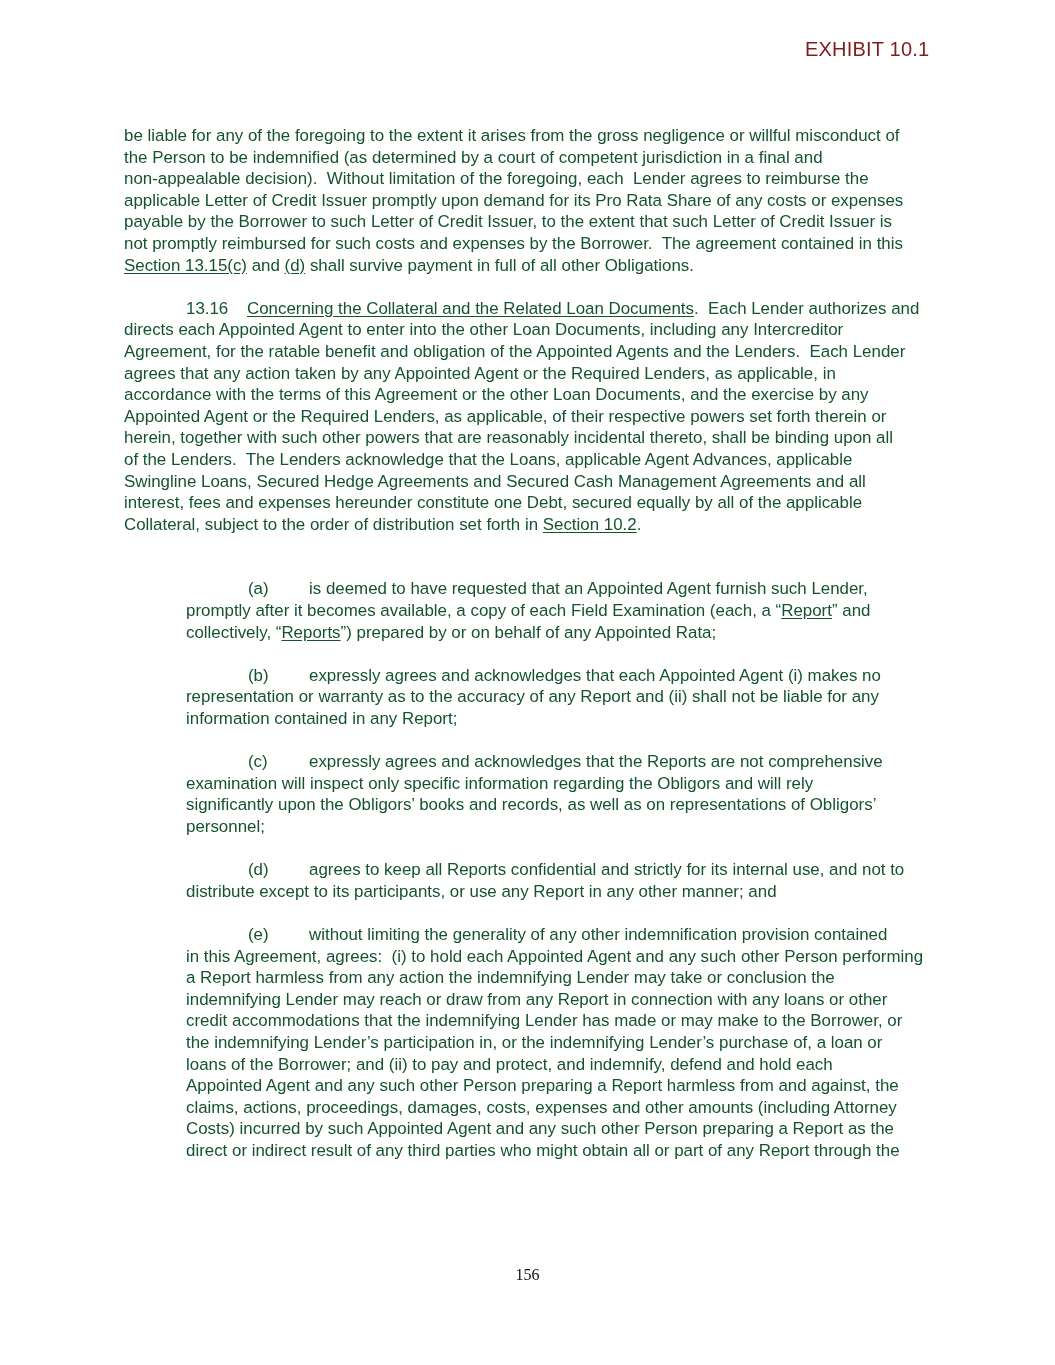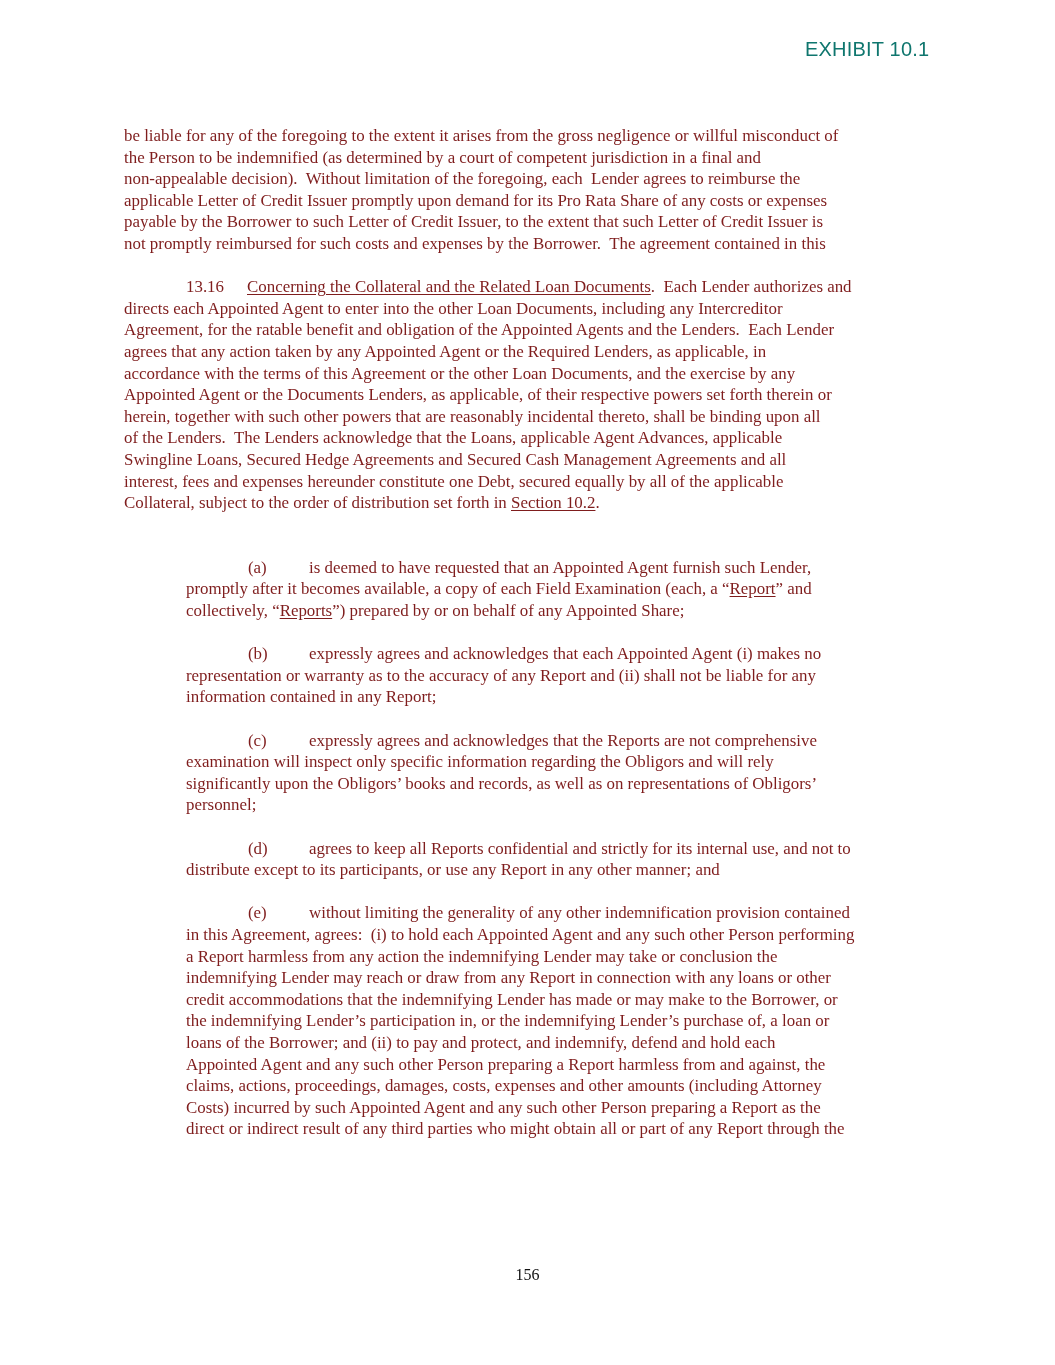--- a/index.html
+++ b/index.html
@@ -1,23 +1,23 @@
 <!DOCTYPE html>
 <html><head>
   <meta charset="utf-8">
   <style>
     html, body { margin: 0; padding: 0; background: #ffffff; }
     body { width: 1055px; height: 1365px; position: relative; overflow: hidden; color: #111; }
     .exhibit {
       position: absolute; top: 38px; left: 805px;
-      font-family: "Liberation Sans", sans-serif; font-size: 20px; color: #0f766e; letter-spacing: 0.2px;
+      font-family: "Liberation Sans", sans-serif; font-size: 20px; color: #7f1d1d; letter-spacing: 0.2px;
     }
     .page {
       position: absolute; top: 125px; left: 124px; width: 812px;
-      font-family: Liberation Serif, serif; font-size: 16.9px; line-height: 21.6px; color: #7f1d1d;
+      font-family: Liberation Sans, sans-serif; font-size: 16.9px; line-height: 21.6px; color: #14532d;
     }
     .line { white-space: nowrap; display: block; }
     .gap { height: 21.6px; }
     .u { text-decoration: underline; text-underline-offset: 2px; }
     .indent1 { padding-left: 62px; }
     .blk { padding-left: 62px; }
     .sub { padding-left: 62px; }
     .num { display: inline-block; width: 61px; }
     .lbl { display: inline-block; width: 61px; }
     .pagenum {
@@ -32,48 +32,49 @@
 
 <div class="page">
 
   <div>
     <span class="line">be liable for any of the foregoing to the extent it arises from the gross negligence or willful misconduct of</span>
     <span class="line">the Person to be indemnified (as determined by a court of competent jurisdiction in a final and</span>
     <span class="line" style="white-space:pre">non-appealable decision).  Without limitation of the foregoing, each  Lender agrees to reimburse the</span>
     <span class="line">applicable Letter of Credit Issuer promptly upon demand for its Pro Rata Share of any costs or expenses</span>
     <span class="line">payable by the Borrower to such Letter of Credit Issuer, to the extent that such Letter of Credit Issuer is</span>
     <span class="line" style="white-space:pre">not promptly reimbursed for such costs and expenses by the Borrower.  The agreement contained in this</span>
+    <span class="line" style="white-space:pre"><span class="u">Section 13.15(c)</span><span> and </span><span class="u">(d)</span><span> shall survive payment in full of all other Obligations.</span></span>
   </div>
 
   <div class="gap"></div>
 
   <div>
     <span class="line indent1" style="white-space:pre"><span class="num">13.16</span><span class="u">Concerning the Collateral and the Related Loan Documents</span><span>.  Each Lender authorizes and</span></span>
     <span class="line">directs each Appointed Agent to enter into the other Loan Documents, including any Intercreditor</span>
     <span class="line" style="white-space:pre">Agreement, for the ratable benefit and obligation of the Appointed Agents and the Lenders.  Each Lender</span>
     <span class="line">agrees that any action taken by any Appointed Agent or the Required Lenders, as applicable, in</span>
     <span class="line">accordance with the terms of this Agreement or the other Loan Documents, and the exercise by any</span>
-    <span class="line">Appointed Agent or the Documents Lenders, as applicable, of their respective powers set forth therein or</span>
+    <span class="line">Appointed Agent or the Required Lenders, as applicable, of their respective powers set forth therein or</span>
     <span class="line">herein, together with such other powers that are reasonably incidental thereto, shall be binding upon all</span>
     <span class="line" style="white-space:pre">of the Lenders.  The Lenders acknowledge that the Loans, applicable Agent Advances, applicable</span>
     <span class="line">Swingline Loans, Secured Hedge Agreements and Secured Cash Management Agreements and all</span>
     <span class="line">interest, fees and expenses hereunder constitute one Debt, secured equally by all of the applicable</span>
     <span class="line"><span>Collateral, subject to the order of distribution set forth in </span><span class="u">Section 10.2</span><span>.</span></span>
   </div>
 
   <div class="gap"></div>
 
   <div>
 
     <div class="gap"></div>
 
     <div class="blk">
       <span class="line sub"><span class="lbl">(a)</span><span>is deemed to have requested that an Appointed Agent furnish such Lender,</span></span>
       <span class="line"><span>promptly after it becomes available, a copy of each Field Examination (each, a “</span><span class="u">Report</span><span>” and</span></span>
-      <span class="line"><span>collectively, “</span><span class="u">Reports</span><span>”) prepared by or on behalf of any Appointed Share;</span></span>
+      <span class="line"><span>collectively, “</span><span class="u">Reports</span><span>”) prepared by or on behalf of any Appointed Rata;</span></span>
     </div>
 
     <div class="gap"></div>
 
     <div class="blk">
       <span class="line sub"><span class="lbl">(b)</span><span>expressly agrees and acknowledges that each Appointed Agent (i) makes no</span></span>
       <span class="line">representation or warranty as to the accuracy of any Report and (ii) shall not be liable for any</span>
       <span class="line">information contained in any Report;</span>
     </div>
 

